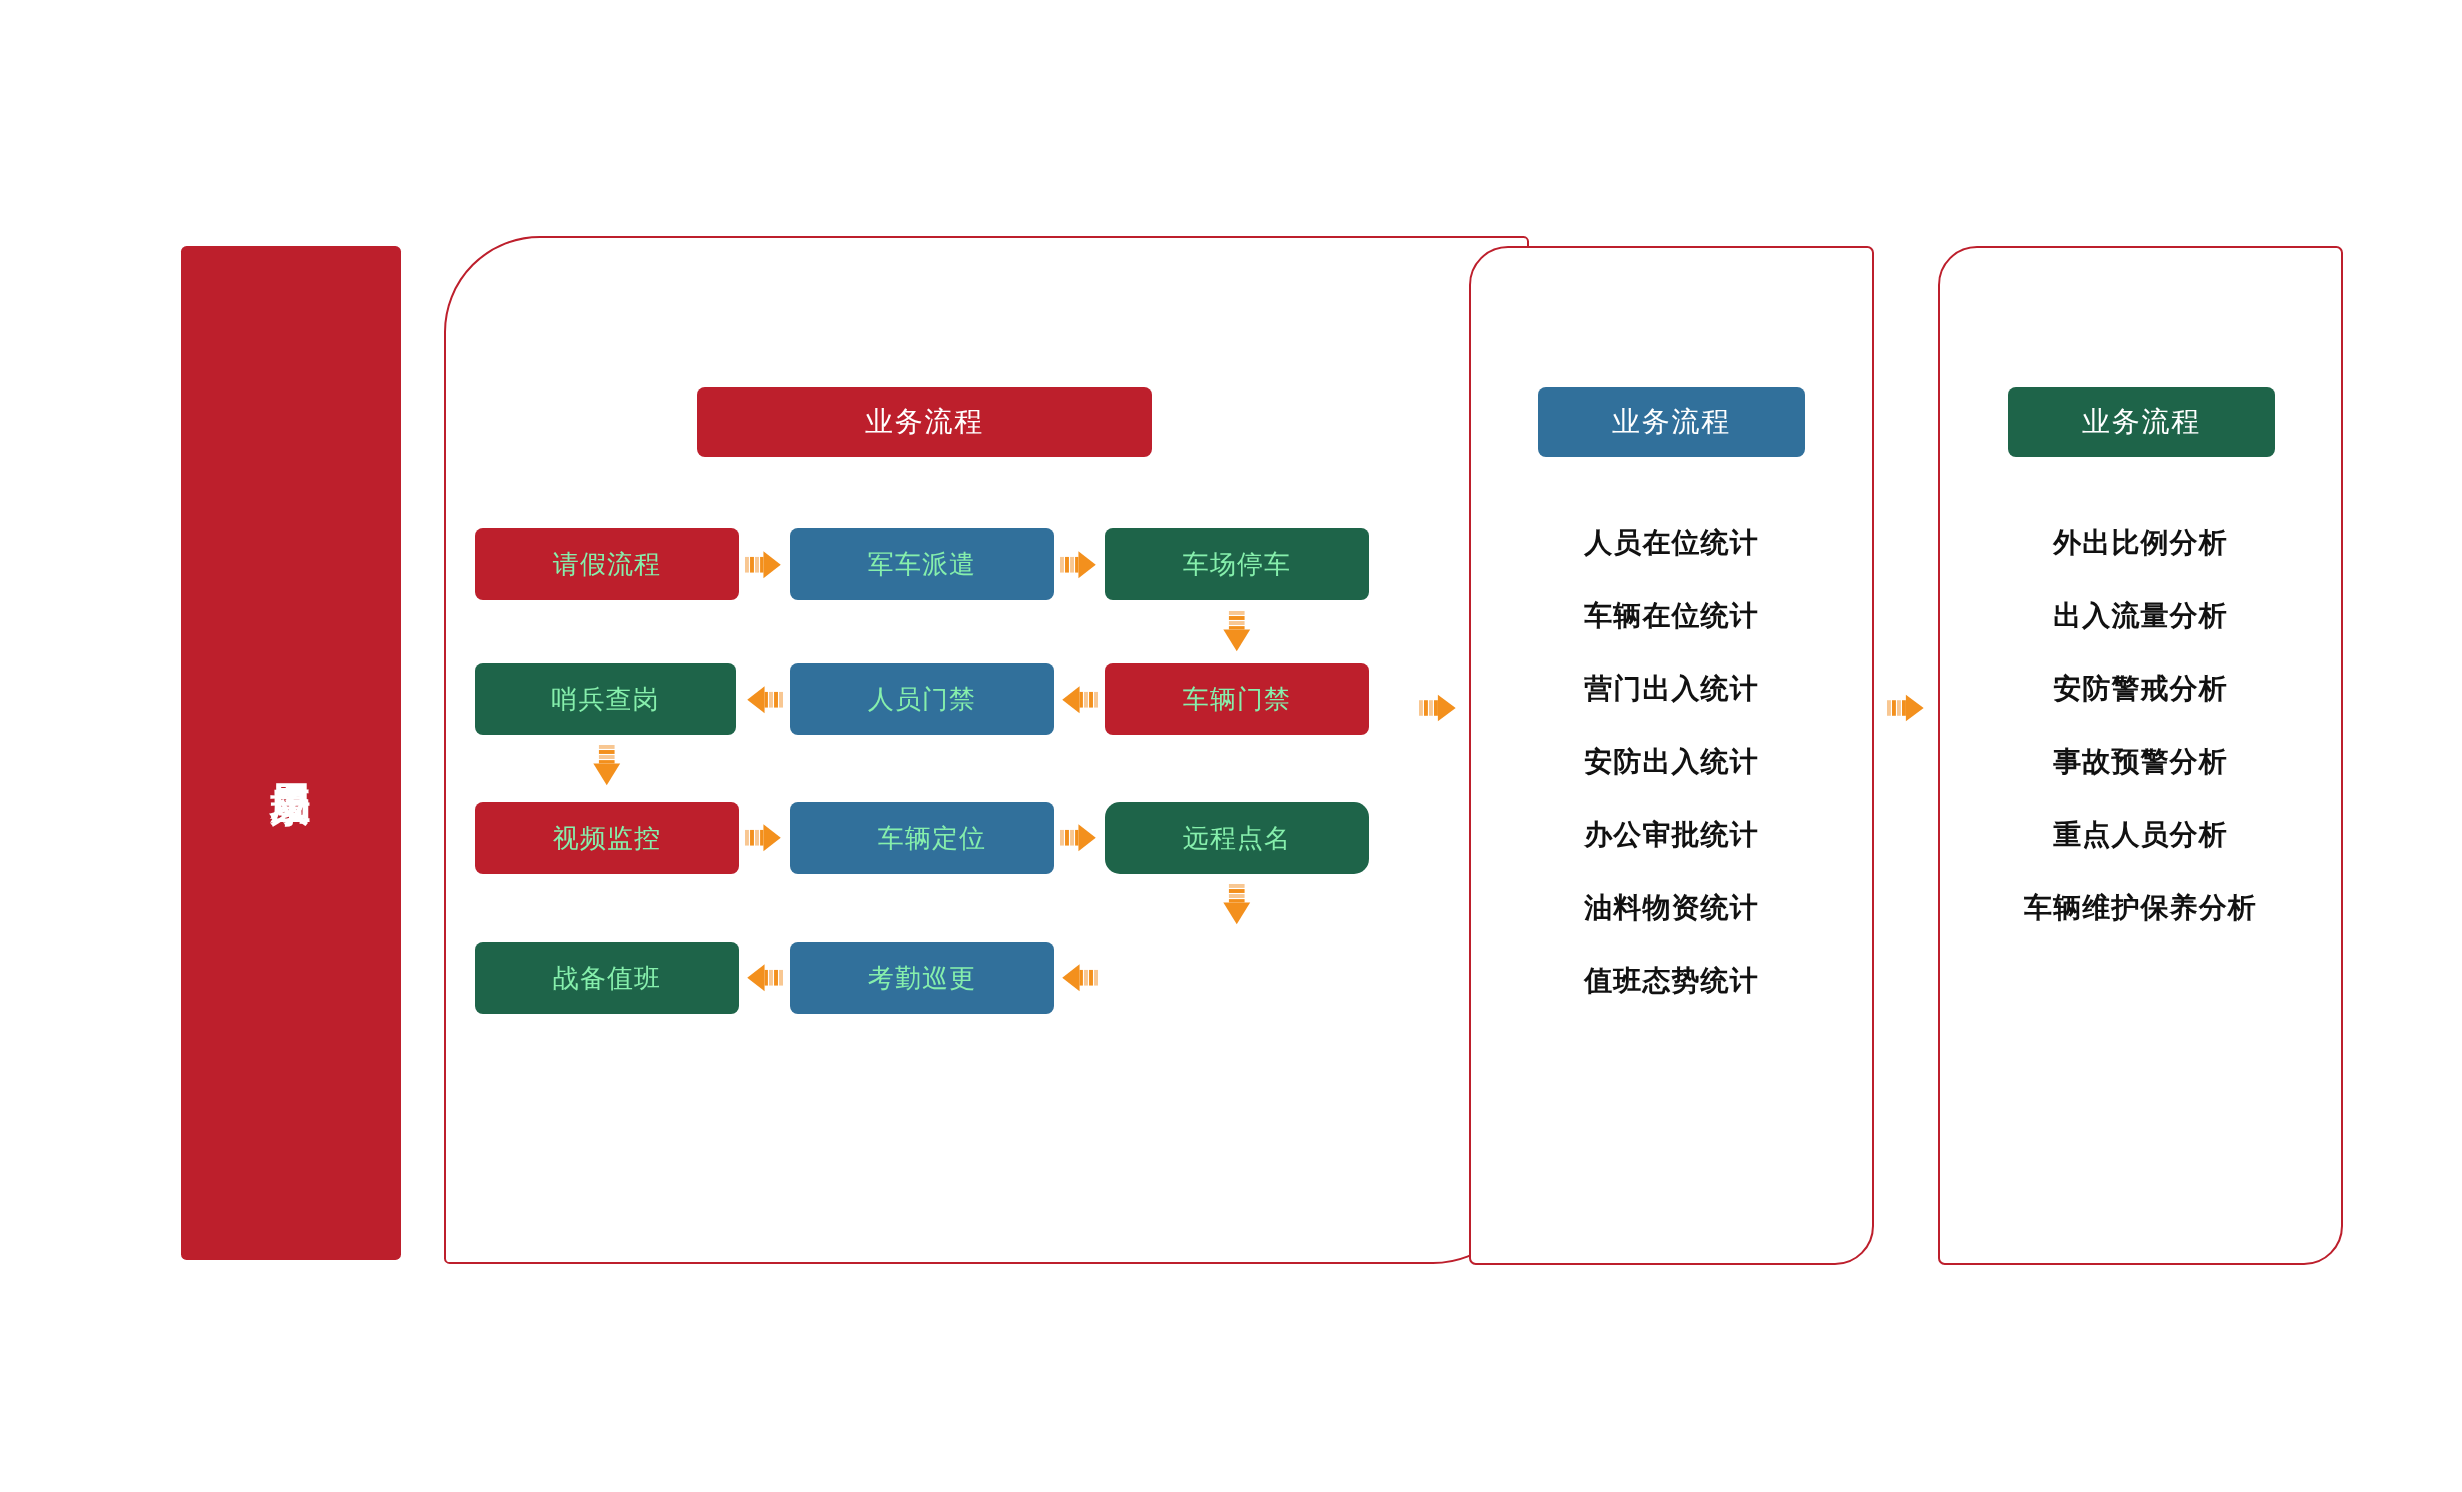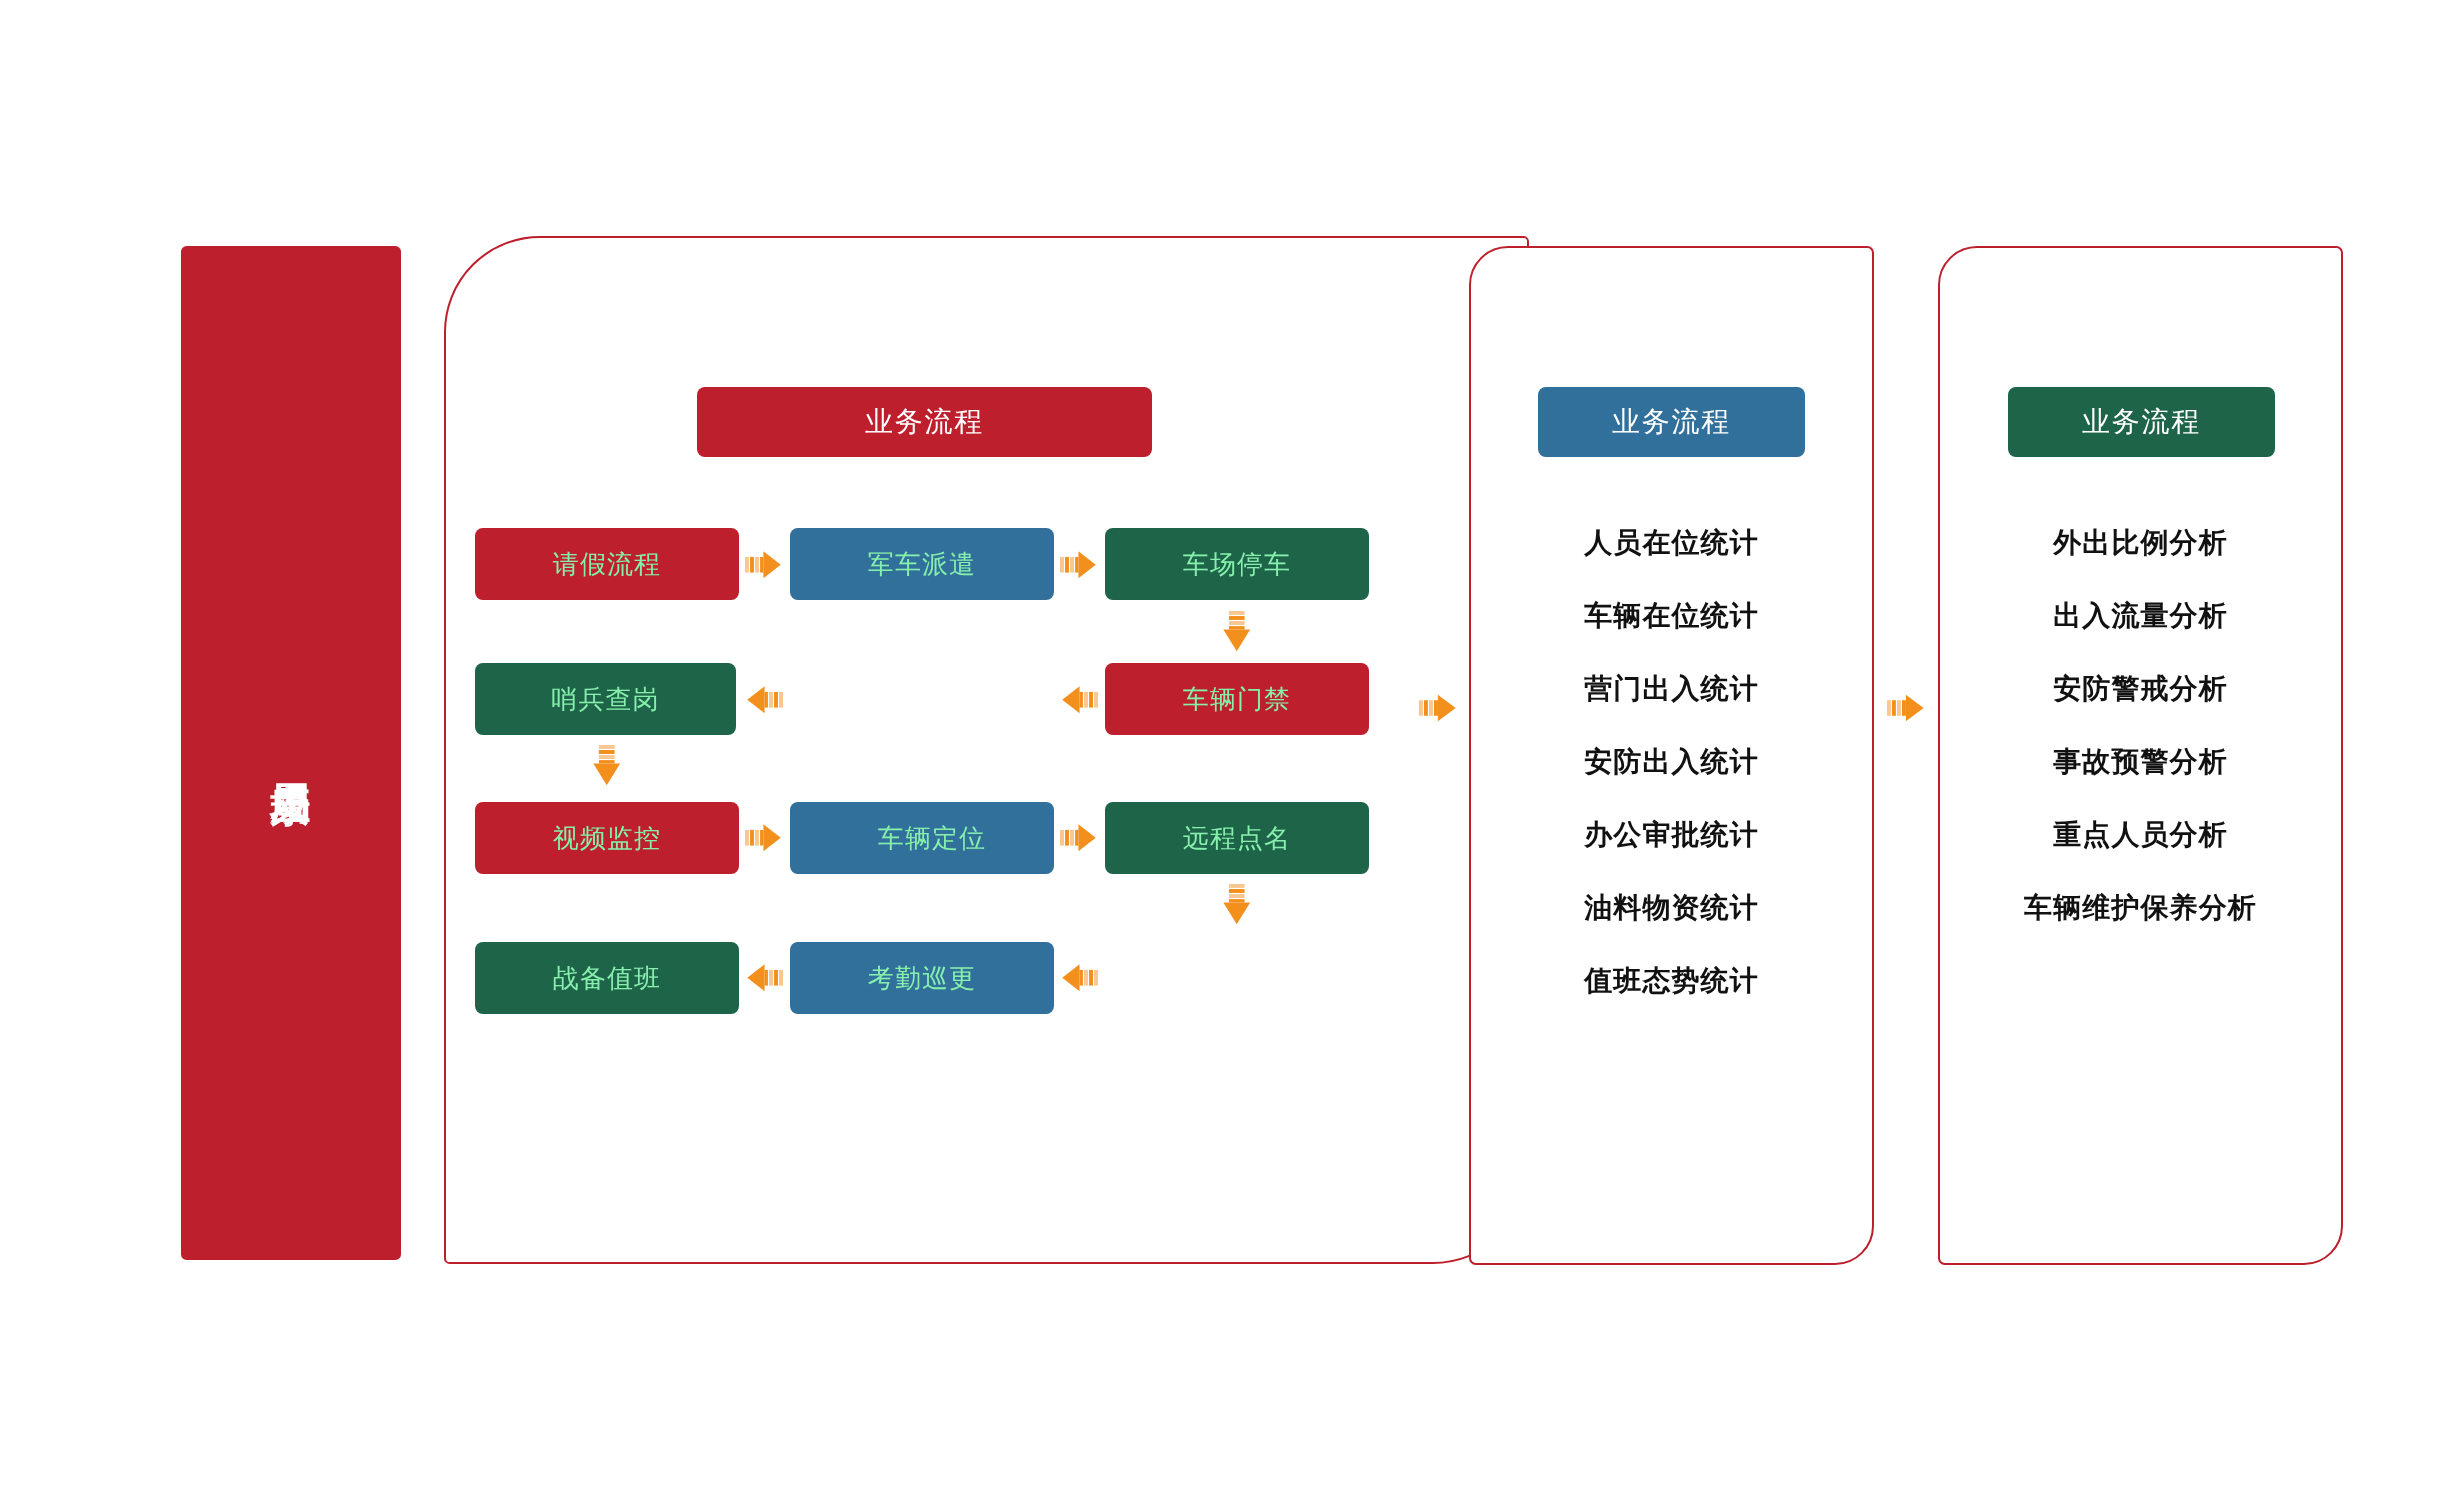--- a/index.html
+++ b/index.html
@@ -170,25 +170,26 @@
 
   <div class="panel panel-flow"></div>
 
   <div class="node-title">业务流程</div>
 
   <div class="node red" style="left:475px;  top:528px;  width:264px; height:72px;">请假流程</div>
   <div class="node blue" style="left:790px; top:528px;  width:264px; height:72px;">军车派遣</div>
   <div class="node green" style="left:1105px; top:528px;  width:264px; height:72px;">车场停车</div>
 
   <div class="node green" style="left:475px;  top:663px; width:261px; height:72px;">哨兵查岗</div>
+  <div class="node blue" style="left:790px; top:663px; width:264px; height:72px;">人员门禁</div>
   <div class="node red" style="left:1105px; top:663px; width:264px; height:72px;">车辆门禁</div>
 
   <div class="node red" style="left:475px;  top:802px; width:264px; height:72px;">视频监控</div>
   <div class="node blue" style="left:790px; top:802px; width:264px; height:72px;padding-left:20px;">车辆定位</div>
-  <div class="node green" style="left:1105px; top:802px; width:264px; height:72px;">远程点名</div>
+  <div class="node green" style="left:1105px; top:802px; width:264px; height:72px;border-radius:15px;">远程点名</div>
 
   <div class="node green" style="left:475px;  top:942px; width:264px; height:72px;">战备值班</div>
   <div class="node blue" style="left:790px; top:942px; width:264px; height:72px;text-align:right;">考勤巡更</div>
 
   <div class="arrow" style="left:745px; top:549px;">
     <svg width="38" height="31.5" viewBox="0 0 68 56">
       <rect x="0" y="14" width="7" height="28" fill="#F8C792"></rect>
       <rect x="9" y="14" width="7" height="28" fill="#F3901D"></rect>
       <rect x="18" y="14" width="7" height="28" fill="#F8C792"></rect>
       <rect x="27" y="14" width="6" height="28" fill="#F3901D"></rect>

